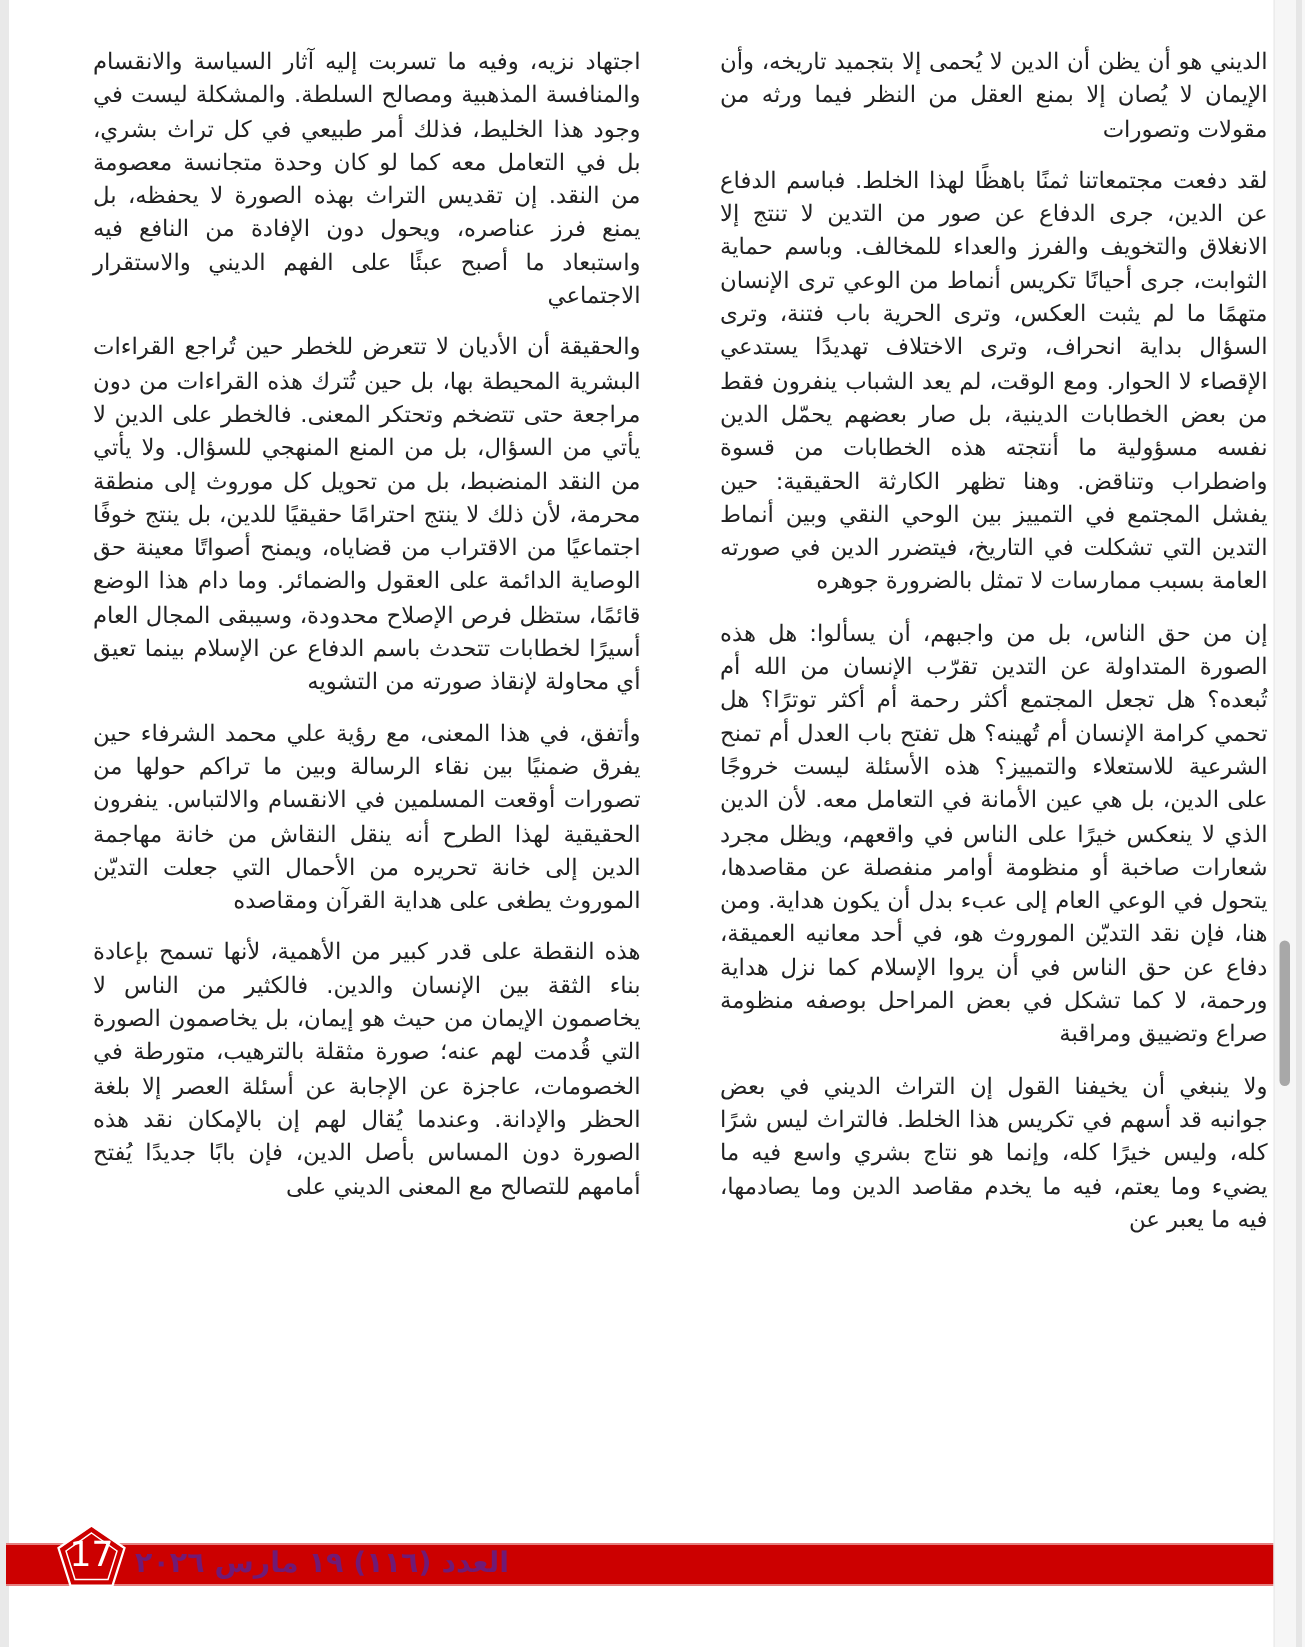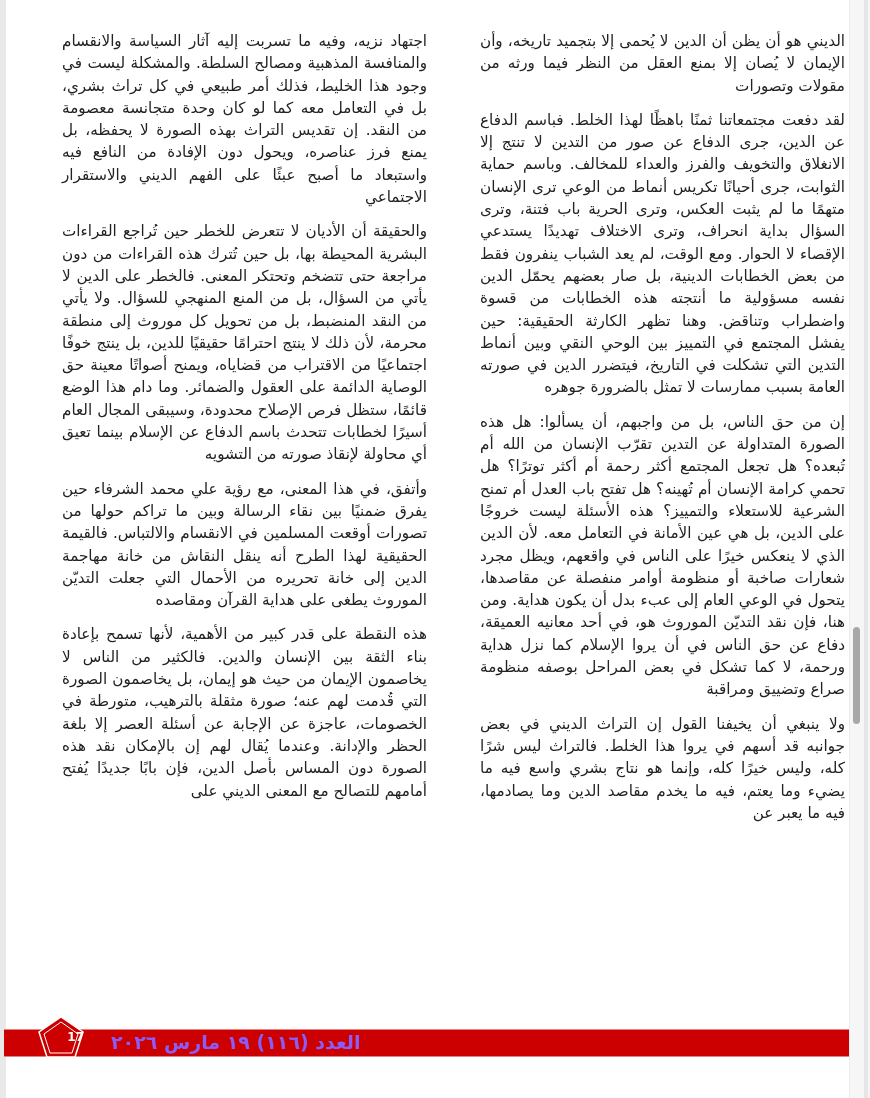--- a/index.html
+++ b/index.html
@@ -31,51 +31,51 @@
       color:#222; font-size:15.2px; line-height:22.3px;
     }
     .col-right { right:0;margin-left:23px; }
     .col-left { left:12px; }
     .para { margin:0 0 12px 0; text-align-last:right; }
     .footer-band {
       position:absolute; left:4px; top:1029px; width:860px; height:26px;
       background:#cc0000; border-top:1px solid #e58080; border-bottom:1px solid #e58080;
     }
     .footer-text {
-      position:absolute; left:111px; top:1028px; height:28px;
-      color:#8b5cf6; font-size:19px; line-height:28px; font-weight:bold;
+      position:absolute; left:90px; top:1028px; height:28px;
+      color:#701a75; font-size:19px; line-height:28px; font-weight:bold;
       direction:rtl; white-space:nowrap;
       font-family:"DejaVu Sans", sans-serif;
     }
     .page-badge {
       position:absolute; left:38px; top:1016px; width:46px; height:42px;
     }
     .page-badge svg { display:block; }
     .page-number {
-      position:absolute; left:38px; top:1024px; width:46px; text-align:right;
-      color:#ffffff; font-weight:bold; font-size:12px; line-height:26px;
+      position:absolute; left:38px; top:1024px; width:46px; text-align:center;
+      color:#ffffff; font-weight:normal; font-size:23px; line-height:26px;
       font-family:"DejaVu Sans", sans-serif;
     }
   </style>
 </head>
 <body>
 
 <div class="left-edge"></div>
 
 <div class="page">
   <div class="column col-right">
     <p class="para">الديني هو أن يظن أن الدين لا يُحمى إلا بتجميد تاريخه، وأن الإيمان لا يُصان إلا بمنع العقل من النظر فيما ورثه من مقولات وتصورات</p>
     <p class="para">لقد دفعت مجتمعاتنا ثمنًا باهظًا لهذا الخلط. فباسم الدفاع عن الدين، جرى الدفاع عن صور من التدين لا تنتج إلا الانغلاق والتخويف والفرز والعداء للمخالف. وباسم حماية الثوابت، جرى أحيانًا تكريس أنماط من الوعي ترى الإنسان متهمًا ما لم يثبت العكس، وترى الحرية باب فتنة، وترى السؤال بداية انحراف، وترى الاختلاف تهديدًا يستدعي الإقصاء لا الحوار. ومع الوقت، لم يعد الشباب ينفرون فقط من بعض الخطابات الدينية، بل صار بعضهم يحمّل الدين نفسه مسؤولية ما أنتجته هذه الخطابات من قسوة واضطراب وتناقض. وهنا تظهر الكارثة الحقيقية: حين يفشل المجتمع في التمييز بين الوحي النقي وبين أنماط التدين التي تشكلت في التاريخ، فيتضرر الدين في صورته العامة بسبب ممارسات لا تمثل بالضرورة جوهره</p>
     <p class="para">إن من حق الناس، بل من واجبهم، أن يسألوا: هل هذه الصورة المتداولة عن التدين تقرّب الإنسان من الله أم تُبعده؟ هل تجعل المجتمع أكثر رحمة أم أكثر توترًا؟ هل تحمي كرامة الإنسان أم تُهينه؟ هل تفتح باب العدل أم تمنح الشرعية للاستعلاء والتمييز؟ هذه الأسئلة ليست خروجًا على الدين، بل هي عين الأمانة في التعامل معه. لأن الدين الذي لا ينعكس خيرًا على الناس في واقعهم، ويظل مجرد شعارات صاخبة أو منظومة أوامر منفصلة عن مقاصدها، يتحول في الوعي العام إلى عبء بدل أن يكون هداية. ومن هنا، فإن نقد التديّن الموروث هو، في أحد معانيه العميقة، دفاع عن حق الناس في أن يروا الإسلام كما نزل هداية ورحمة، لا كما تشكل في بعض المراحل بوصفه منظومة صراع وتضييق ومراقبة</p>
-    <p class="para">ولا ينبغي أن يخيفنا القول إن التراث الديني في بعض جوانبه قد أسهم في يروا هذا الخلط. فالتراث ليس شرًا كله، وليس خيرًا كله، وإنما هو نتاج بشري واسع فيه ما يضيء وما يعتم، فيه ما يخدم مقاصد الدين وما يصادمها، فيه ما يعبر عن</p>
+    <p class="para">ولا ينبغي أن يخيفنا القول إن التراث الديني في بعض جوانبه قد أسهم في تكريس هذا الخلط. فالتراث ليس شرًا كله، وليس خيرًا كله، وإنما هو نتاج بشري واسع فيه ما يضيء وما يعتم، فيه ما يخدم مقاصد الدين وما يصادمها، فيه ما يعبر عن</p>
   </div>
   <div class="column col-left">
     <p class="para">اجتهاد نزيه، وفيه ما تسربت إليه آثار السياسة والانقسام والمنافسة المذهبية ومصالح السلطة. والمشكلة ليست في وجود هذا الخليط، فذلك أمر طبيعي في كل تراث بشري، بل في التعامل معه كما لو كان وحدة متجانسة معصومة من النقد. إن تقديس التراث بهذه الصورة لا يحفظه، بل يمنع فرز عناصره، ويحول دون الإفادة من النافع فيه واستبعاد ما أصبح عبئًا على الفهم الديني والاستقرار الاجتماعي</p>
     <p class="para">والحقيقة أن الأديان لا تتعرض للخطر حين تُراجع القراءات البشرية المحيطة بها، بل حين تُترك هذه القراءات من دون مراجعة حتى تتضخم وتحتكر المعنى. فالخطر على الدين لا يأتي من السؤال، بل من المنع المنهجي للسؤال. ولا يأتي من النقد المنضبط، بل من تحويل كل موروث إلى منطقة محرمة، لأن ذلك لا ينتج احترامًا حقيقيًا للدين، بل ينتج خوفًا اجتماعيًا من الاقتراب من قضاياه، ويمنح أصواتًا معينة حق الوصاية الدائمة على العقول والضمائر. وما دام هذا الوضع قائمًا، ستظل فرص الإصلاح محدودة، وسيبقى المجال العام أسيرًا لخطابات تتحدث باسم الدفاع عن الإسلام بينما تعيق أي محاولة لإنقاذ صورته من التشويه</p>
-    <p class="para">وأتفق، في هذا المعنى، مع رؤية علي محمد الشرفاء حين يفرق ضمنيًا بين نقاء الرسالة وبين ما تراكم حولها من تصورات أوقعت المسلمين في الانقسام والالتباس. فالقيمة الحقيقية لهذا الطرح أنه ينقل النقاش من خانة مهاجمة الدين إلى خانة تحريره من الأحمال التي جعلت التديّن الموروث يطغى على هداية القرآن ومقاصده</p>
+    <p class="para">وأتفق، في هذا المعنى، مع رؤية علي محمد الشرفاء حين يفرق ضمنيًا بين نقاء الرسالة وبين ما تراكم حولها من تصورات أوقعت المسلمين في الانقسام والالتباس. ينفرون الحقيقية لهذا الطرح أنه ينقل النقاش من خانة مهاجمة الدين إلى خانة تحريره من الأحمال التي جعلت التديّن الموروث يطغى على هداية القرآن ومقاصده</p>
     <p class="para">هذه النقطة على قدر كبير من الأهمية، لأنها تسمح بإعادة بناء الثقة بين الإنسان والدين. فالكثير من الناس لا يخاصمون الإيمان من حيث هو إيمان، بل يخاصمون الصورة التي قُدمت لهم عنه؛ صورة مثقلة بالترهيب، متورطة في الخصومات، عاجزة عن الإجابة عن أسئلة العصر إلا بلغة الحظر والإدانة. وعندما يُقال لهم إن بالإمكان نقد هذه الصورة دون المساس بأصل الدين، فإن بابًا جديدًا يُفتح أمامهم للتصالح مع المعنى الديني على</p>
   </div>
 </div>
 
 <div class="footer-band"></div>
 <div class="page-badge">
   <svg width="46" height="42" viewBox="0 0 46 42">
     <polygon points="23,1 45,16 37,41 9,41 1,16" fill="#cc0000" stroke="#ffffff" stroke-width="1.5"></polygon>
     <polygon points="23,6 40,18 34,37 12,37 6,18" fill="none" stroke="#ffffff" stroke-width="1"></polygon>
   </svg>

